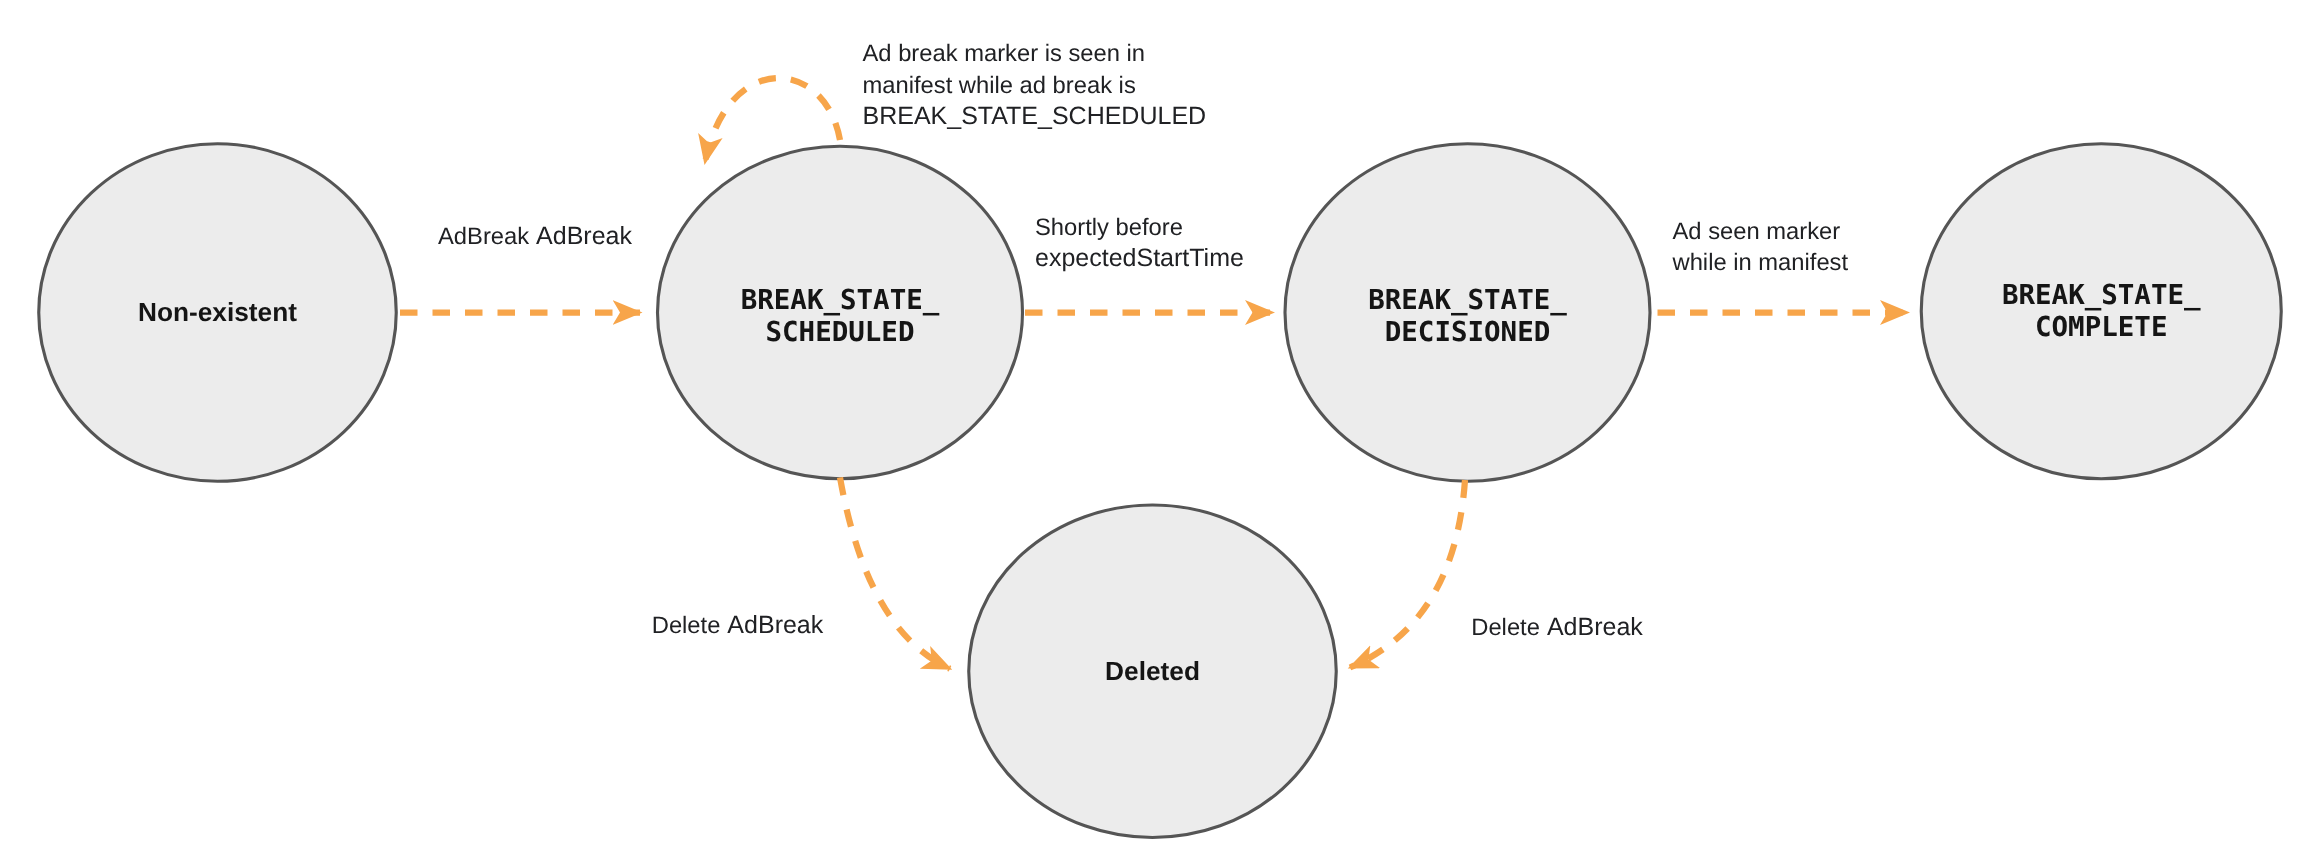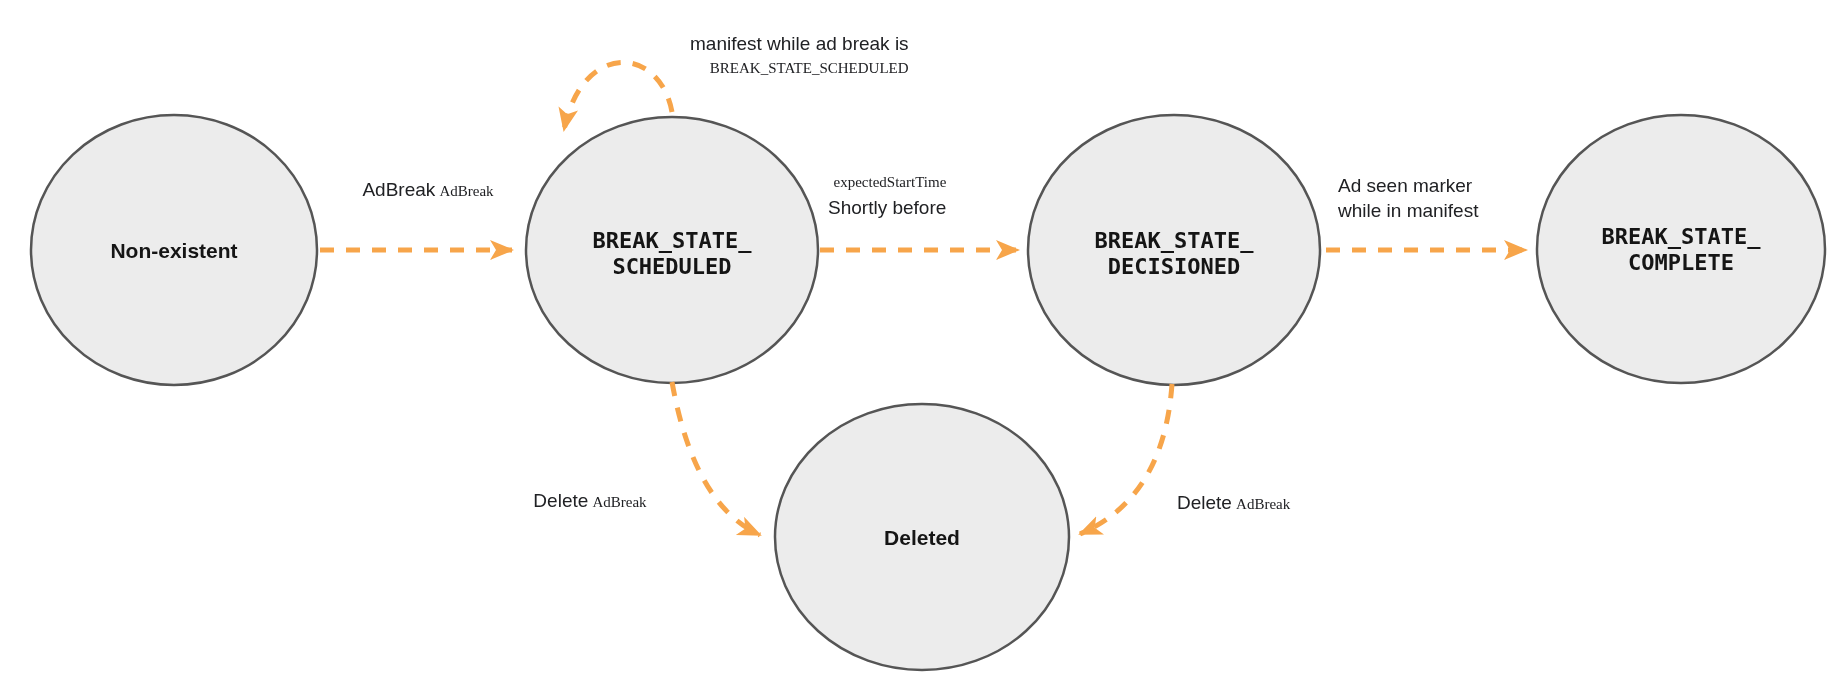--- a/index.html
+++ b/index.html
@@ -43,21 +43,21 @@
 
   .edge-label {
     position: absolute;
     color: var(--text);
     font-size: 19px;
     line-height: 25px;
     white-space: nowrap;
   }
   .edge-label.centered { transform: translate(-50%, -50%); }
   .line { display: block; }
-  .code { font-family: Liberation Serif, serif; font-size: 15px; text-align: right; }
+  .code { font-family: Liberation Sans, sans-serif; font-size: 20px; }
   span.code:not(.line) { margin-left: 0.28em; }
   .line.code { margin-left: 0; }
 </style>
 </head>
 <body>
 
 <div class="canvas">
 
   <svg width="1844" height="687" viewBox="0 0 1844 687">
     <defs>
@@ -97,27 +97,28 @@
     <span class="line">COMPLETE</span>
   </div>
 
   <div class="node-label sans" style="left:922px; top:538px">Deleted</div>
 
   <div class="edge-label centered" style="left:428px; top:190px">
     <span>AdBreak</span><span class="code">AdBreak</span>
   </div>
 
   <div class="edge-label" style="left:690px; top:31px">
+    <span class="line">Ad break marker is seen in</span>
     <span class="line">manifest while ad break is</span>
     <span class="line code">BREAK_STATE_SCHEDULED</span>
   </div>
 
   <div class="edge-label" style="left:828px; top:170px">
+    <span class="line">Shortly before</span>
     <span class="line code">expectedStartTime</span>
-    <span class="line">Shortly before</span>
   </div>
 
   <div class="edge-label" style="left:1338px; top:173px">
     <span class="line">Ad seen marker</span>
     <span class="line">while in manifest</span>
   </div>
 
   <div class="edge-label centered" style="left:590px; top:501px">
     <span>Delete</span><span class="code">AdBreak</span>
   </div>

